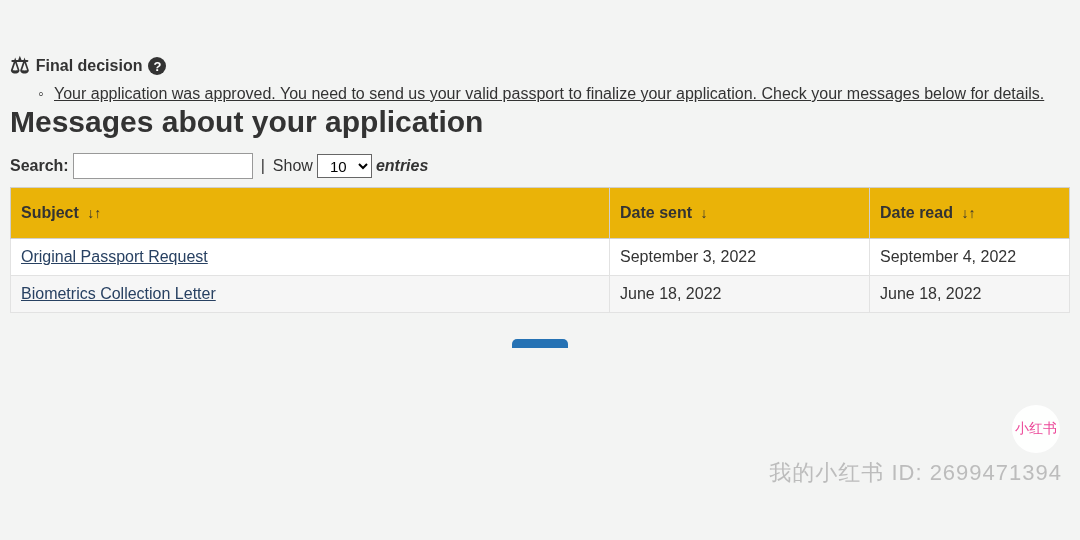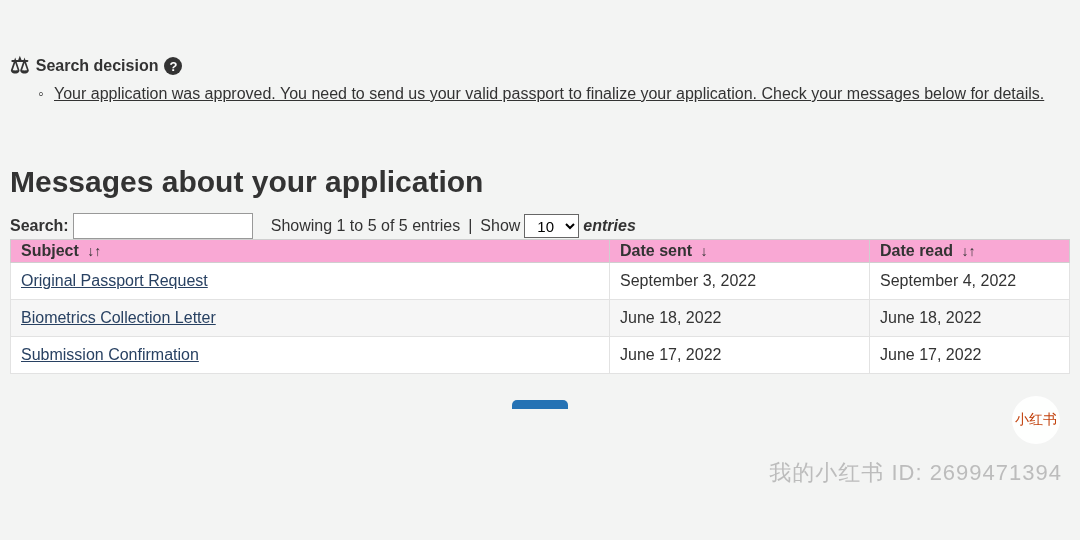--- a/index.html
+++ b/index.html
@@ -52,28 +52,28 @@
     }
     .decision-list li::before {
       content: "◦";
       position: absolute;
       left: 0;
       top: 0;
     }
     .messages-heading {
       font-size: 30px;
       font-weight: bold;
-      margin-top: 60px;
       margin-bottom: 14px;
     }
     .controls-row {
       display: flex;
       align-items: center;
       gap: 4px;
       font-size: 16px;
+      margin-bottom: 8px;
     }
     .search-label { font-weight: bold; }
     .search-input {
       width: 180px;
       height: 26px;
       border: 1px solid #999;
       background: #fff;
       padding: 2px 4px;
       font-size: 15px;
     }
@@ -89,22 +89,22 @@
     }
     .entries-label { font-weight: bold; font-style: italic; }
     table.messages {
       width: 100%;
       border-collapse: collapse;
       background: #fff;
       border: 1px solid #cfcfcf;
     }
     table.messages thead th {
       text-align: left;
-      background: #f9a8d4;
-      padding: 2px 10px;
+      background: #eab308;
+      padding: 16px 10px;
       border: 1px solid #cfcfcf;
       font-weight: bold;
       font-size: 16px;
     }
     table.messages tbody td {
       padding: 9px 10px;
       border: 1px solid #e2e2e2;
       font-size: 16px;
     }
     table.messages tbody tr:nth-child(odd) { background: #ffffff; }
@@ -129,26 +129,26 @@
     }
     .bottom-pill {
       width: 56px;
       height: 9px;
       background: #2572b4;
       border-radius: 5px 5px 0 0;
     }
     .watermark-badge {
       position: absolute;
       right: 20px;
-      top: 396px;
+      top: 405px;
       width: 48px;
       height: 48px;
       border-radius: 50%;
       background: rgba(255,255,255,0.92);
-      color: #c2410c;
+      color: #ec4899;
       display: flex;
       align-items: center;
       justify-content: center;
       font-size: 14px;
       pointer-events: none;
     }
     .watermark-text {
       position: absolute;
       right: 18px;
       top: 458px;
@@ -158,34 +158,33 @@
       pointer-events: none;
     }
   </style>
 </head>
 <body>
 
 <div class="container">
   <div class="decision-section">
     <div class="decision-header">
       <span class="scales-icon">⚖</span>
-      <span>Search decision</span>
+      <span>Final decision</span>
       <span class="help-icon">?</span>
     </div>
     <ul class="decision-list">
       <li>Your application was approved. You need to send us your valid passport to finalize your application. Check your messages below for details.</li>
     </ul>
   </div>
 
   <h2 class="messages-heading">Messages about your application</h2>
 
   <div class="controls-row">
     <span class="search-label">Search:</span>
     <input class="search-input" type="text" value="" style="">
-    <span class="showing">Showing 1 to 5 of 5 entries</span>
     <span class="divider-pipe">|</span>
     <span class="show-label">Show</span>
     <select class="page-size-select">
       <option>10</option>
     </select>
     <span class="entries-label">entries</span>
   </div>
 
   <table class="messages">
     <thead>
@@ -208,25 +207,20 @@
       <tr>
         <td><a class="msg-link">Original Passport Request</a></td>
         <td>September 3, 2022</td>
         <td>September 4, 2022</td>
       </tr>
       <tr>
         <td><a class="msg-link">Biometrics Collection Letter</a></td>
         <td>June 18, 2022</td>
         <td>June 18, 2022</td>
       </tr>
-      <tr>
-        <td><a class="msg-link">Submission Confirmation</a></td>
-        <td>June 17, 2022</td>
-        <td>June 17, 2022</td>
-      </tr>
     </tbody>
   </table>
 
   <div class="bottom-bar">
     <div class="bottom-pill"></div>
   </div>
 </div>
 
 <div class="watermark-badge">小红书</div>
 <div class="watermark-text">我的小红书 ID: 2699471394</div>

